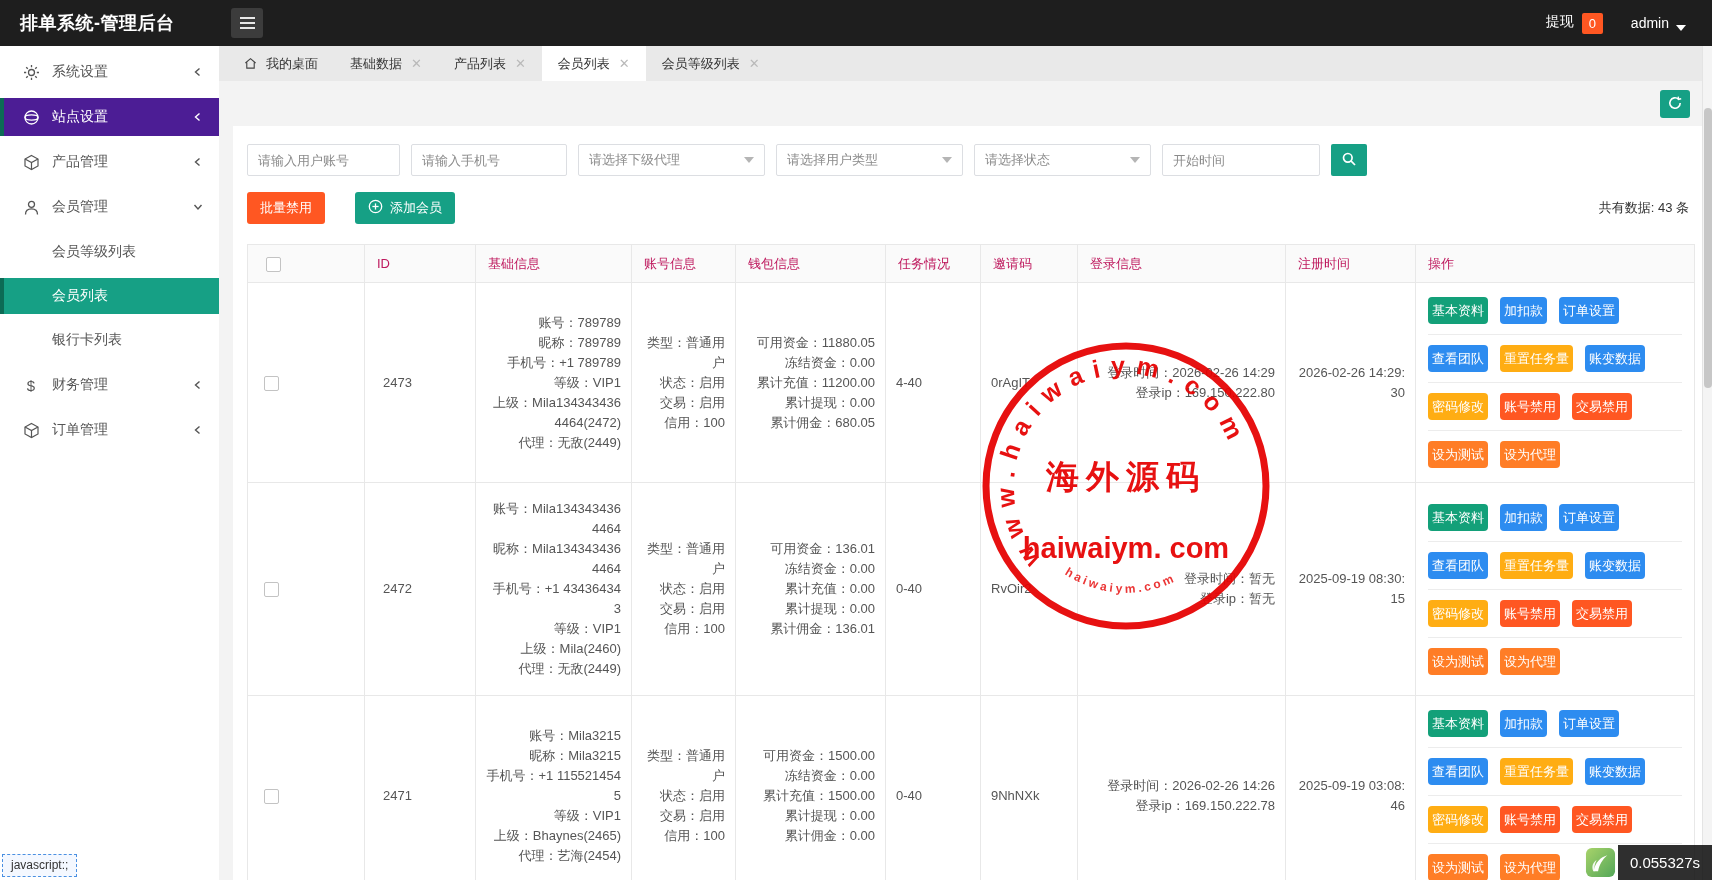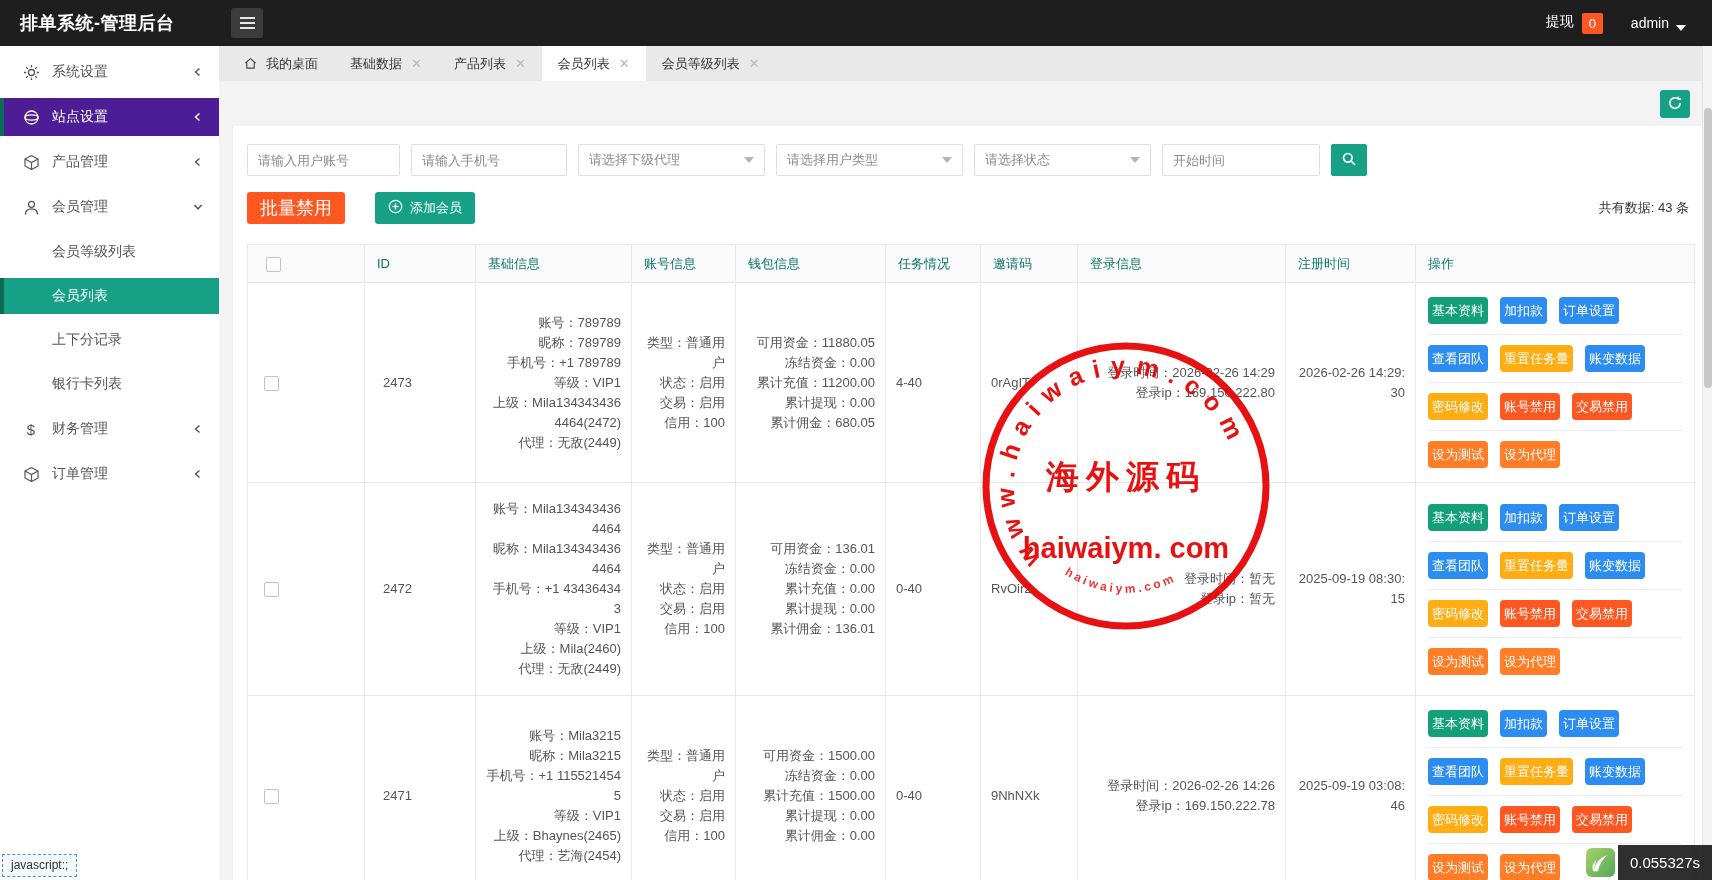--- a/index.html
+++ b/index.html
@@ -41,28 +41,28 @@
   
   .filters { display:flex; align-items:center; gap:11px; margin-top:4px; }
   .f-input, .f-select { height:32px; border:1px solid #dcdee2; border-radius:2px; background:#fff; font-size:13px; color:#333; padding:0 10px; font-family:inherit; }
   .f-input::placeholder { color:#8b8b8b; }
   .f-select { display:flex; align-items:center; justify-content:space-between; color:#8b8b8b; cursor:pointer; }
   .sel-caret { width:0; height:0; border-left:5px solid transparent; border-right:5px solid transparent; border-top:6px solid #b5b5b5; }
   .search-btn { width:36px; height:32px; background:#16a085; border:none; border-radius:2px; display:flex; align-items:center; justify-content:center; cursor:pointer; }
 
   
   .toolbar { display:flex; align-items:center; margin-top:16px; }
-  .btn-danger { height:32px; padding:0 13px; background:#ff5722; color:#fff; border:none; border-radius:3px; font-size:18px; cursor:pointer; font-family:inherit; }
+  .btn-danger { height:32px; padding:0 13px; background:#ff5722; color:#fff; border:none; border-radius:3px; font-size:13px; cursor:pointer; font-family:inherit; }
   .btn-add { height:32px; padding:0 13px; background:#16a085; color:#fff; border:none; border-radius:3px; font-size:13px; cursor:pointer; margin-left:30px; display:flex; align-items:center; gap:7px; font-family:inherit; }
   .total { margin-left:auto; color:#333; font-size:13px; }
 
   
   table { width:1447px; border-collapse:collapse; table-layout:fixed; margin-top:20px; }
   th, td { border:1px solid #e8e8e8; text-align:left; vertical-align:middle; }
-  th { background:#fafafa; height:38px; font-weight:normal; color:#0f766e; font-size:13px; padding:0 12px; }
+  th { background:#fafafa; height:38px; font-weight:normal; color:#be185d; font-size:13px; padding:0 12px; }
   td { padding:16px 10px; font-size:13px; color:#555; line-height:20px; }
   .pre { white-space:pre-line; word-break:break-all;text-align:right; }
   .cb { display:inline-block; width:15px; height:15px; border:1px solid #c3c3c3; border-radius:2px; background:#fff; vertical-align:middle; cursor:pointer; margin-left:6px; }
   .ops-cell { padding:4px 12px; }
   .agroup { display:flex; gap:12px; padding:10px 0; border-bottom:1px solid #ececec; }
   .agroup:last-child { border-bottom:none; }
   .abtn { height:27px; line-height:27px; padding:0 4px; border:none; border-radius:4px; color:#fff; font-size:13px; cursor:pointer; white-space:nowrap; font-family:inherit; }
   .c-green  { background:#13a079; }
   .c-blue   { background:#2d8cf0; }
   .c-yellow { background:#ffad13; }
@@ -151,23 +151,20 @@
     <span class="s-label">会员管理</span>
     <span class="chev"><svg width="10" height="10" viewBox="0 0 10 10">
           <polyline points="1.5,3 5,7 8.5,3" fill="none" stroke="currentColor" stroke-width="1.4"></polyline>
         </svg></span>
   </div>
   <div class="sub-item">
       <span>会员等级列表</span>
     </div>
   <div class="sub-item active">
       <span>会员列表</span>
-    </div>
-  <div class="sub-item">
-      <span>上下分记录</span>
     </div>
   <div class="sub-item">
       <span>银行卡列表</span>
     </div>
   <div class="side-item">
     <span class="s-icon" style="font-size:15px;">$</span>
     <span class="s-label">财务管理</span>
     <span class="chev"><svg width="10" height="10" viewBox="0 0 10 10">
           <polyline points="6.5,1.5 2.5,5 6.5,8.5" fill="none" stroke="currentColor" stroke-width="1.4"></polyline>
         </svg></span>

